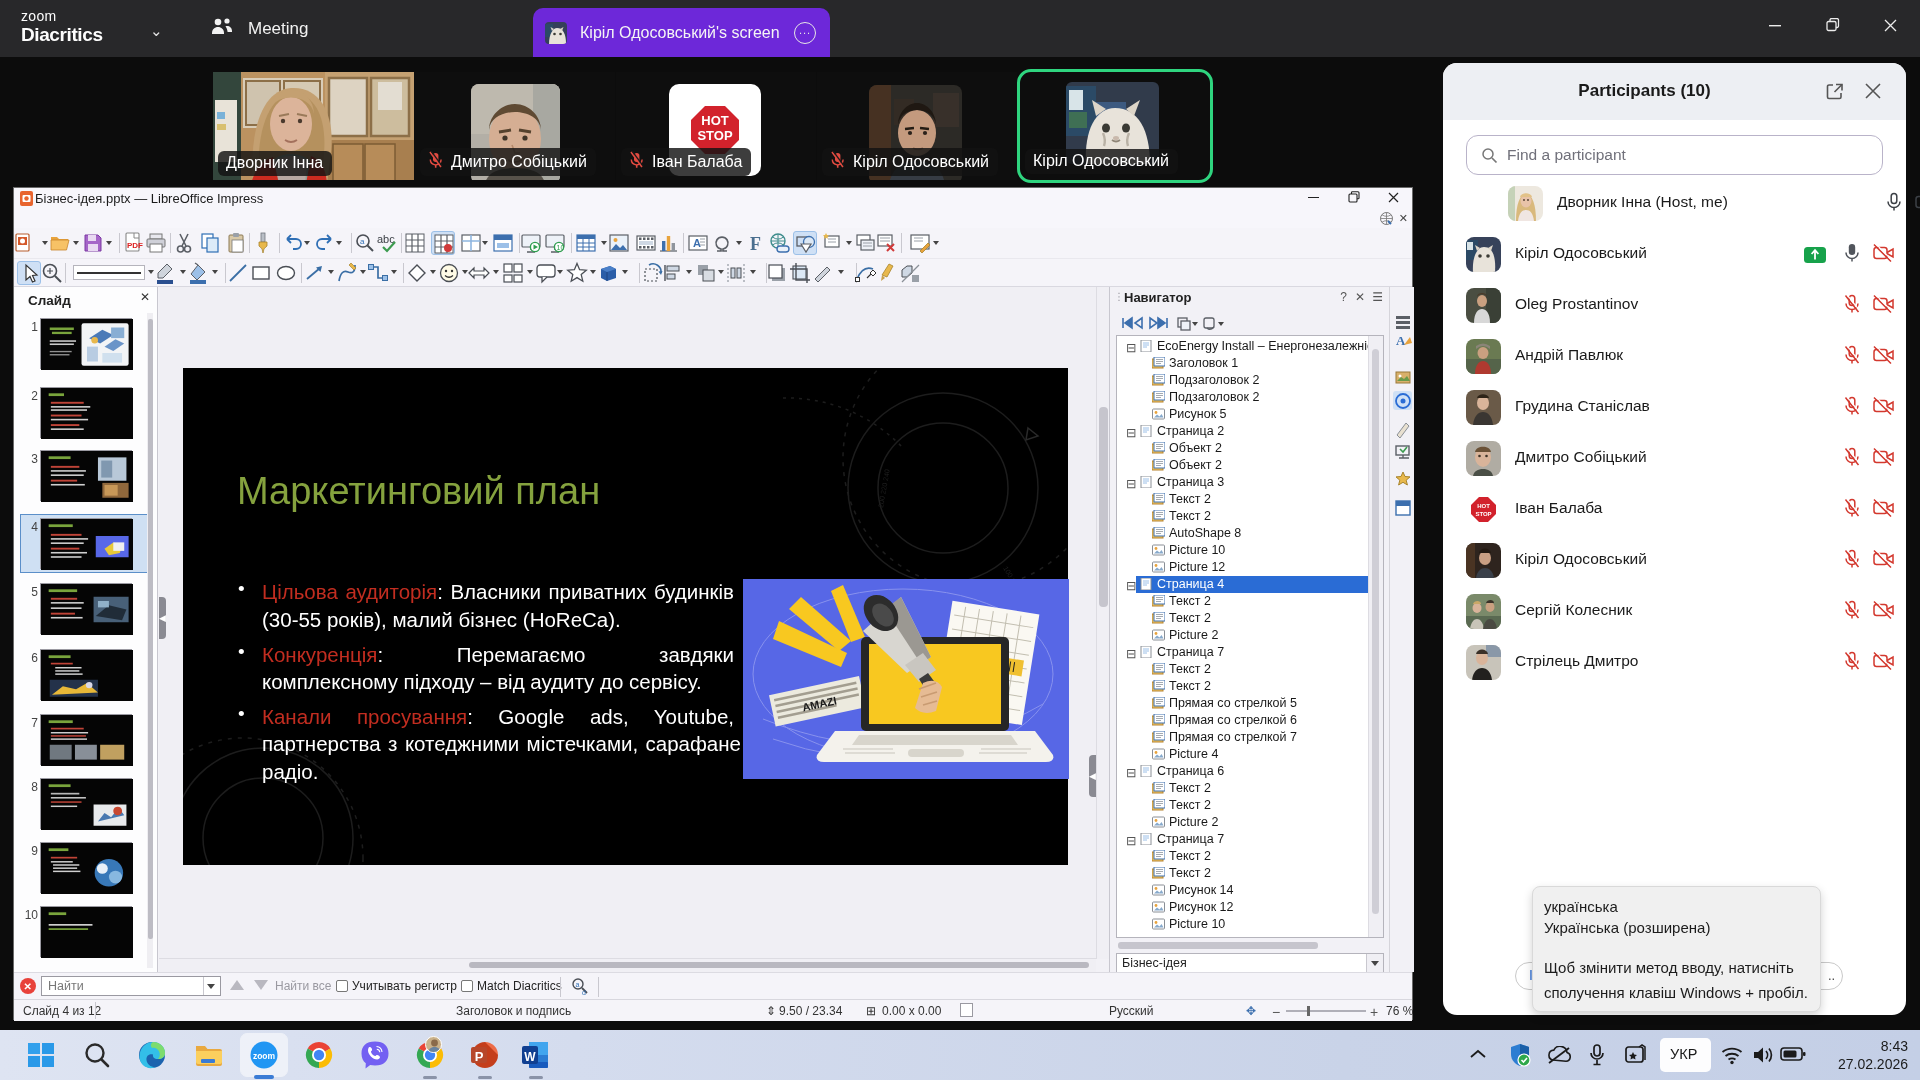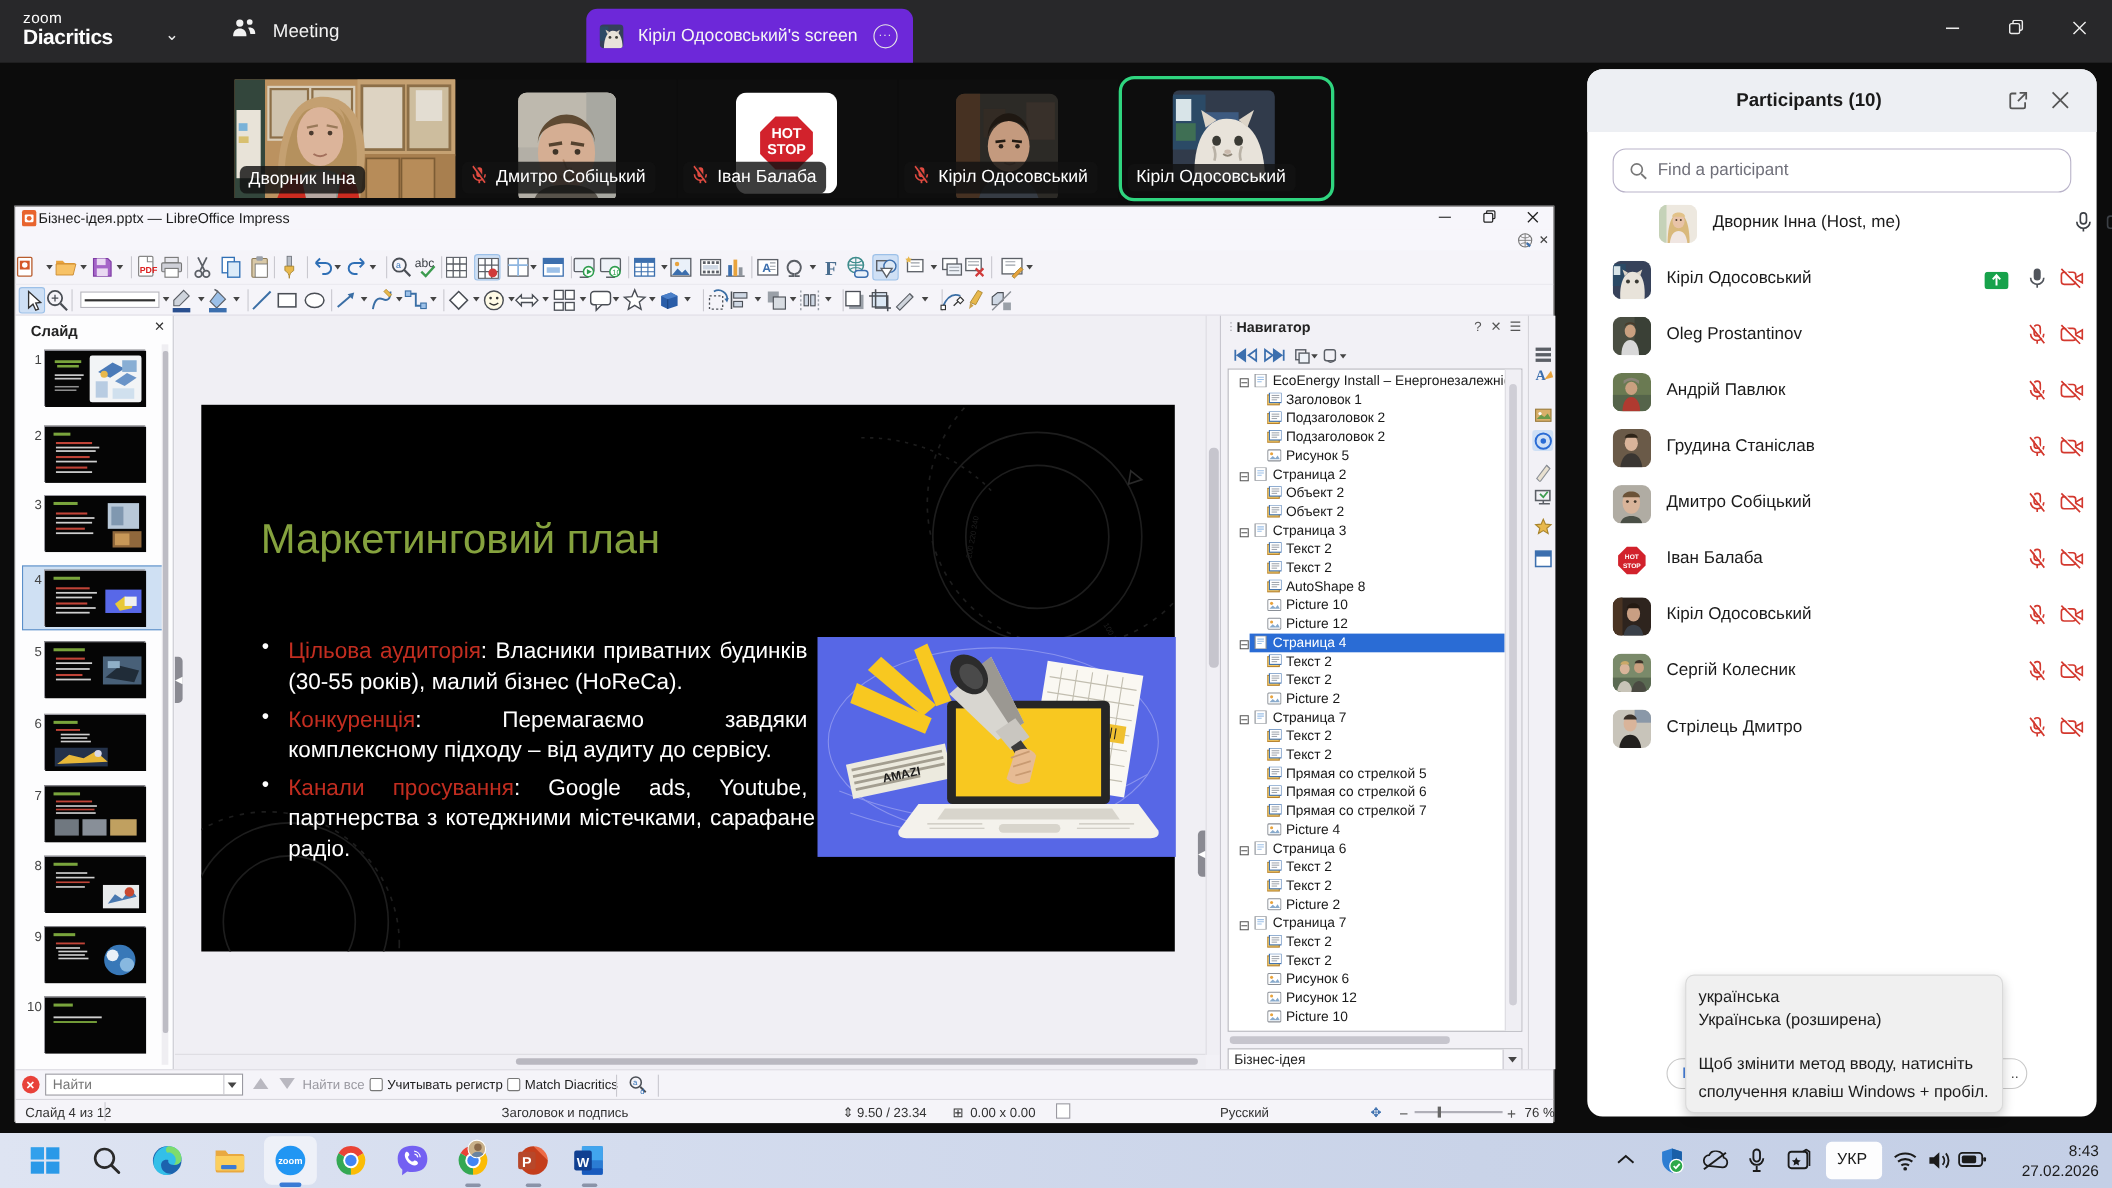--- a/index.html
+++ b/index.html
@@ -1055,21 +1055,21 @@
               <rect x="0" y="2" width="11" height="9" fill="#f3c967" stroke="#b5812c" stroke-width="1"></rect>
               <rect x="2" y="0" width="11" height="9" fill="#fff" stroke="#3c6fae" stroke-width="1"></rect>
               <path d="M4 2.5 h7 M4 4.5 h7 M4 6.5 h5" stroke="#9aa0a8" stroke-width="0.9"></path>
             </svg></div>
           <div class="treerow" style="left:53px;top:531px;">Текст 2</div>
           <div class="treerow" style="left:36px;top:549px;"><svg width="13" height="12" viewBox="0 0 13 12">
               <rect x="0.5" y="1" width="12" height="10" rx="1" fill="#fff" stroke="#8a8f96" stroke-width="1"></rect>
               <circle cx="4" cy="4.5" r="1.4" fill="#e8a33d"></circle>
               <path d="M2 9.5 l3 -3 2.5 2 2 -2.5 2 3.5Z" fill="#88aacc"></path>
             </svg></div>
-          <div class="treerow" style="left:53px;top:548px;">Рисунок 6</div>
+          <div class="treerow" style="left:53px;top:548px;">Рисунок 14</div>
           <div class="treerow" style="left:36px;top:566px;"><svg width="13" height="12" viewBox="0 0 13 12">
               <rect x="0.5" y="1" width="12" height="10" rx="1" fill="#fff" stroke="#8a8f96" stroke-width="1"></rect>
               <circle cx="4" cy="4.5" r="1.4" fill="#e8a33d"></circle>
               <path d="M2 9.5 l3 -3 2.5 2 2 -2.5 2 3.5Z" fill="#88aacc"></path>
             </svg></div>
           <div class="treerow" style="left:53px;top:565px;">Рисунок 12</div>
           <div class="treerow" style="left:36px;top:583px;"><svg width="13" height="12" viewBox="0 0 13 12">
               <rect x="0.5" y="1" width="12" height="10" rx="1" fill="#fff" stroke="#8a8f96" stroke-width="1"></rect>
               <circle cx="4" cy="4.5" r="1.4" fill="#e8a33d"></circle>
               <path d="M2 9.5 l3 -3 2.5 2 2 -2.5 2 3.5Z" fill="#88aacc"></path>

